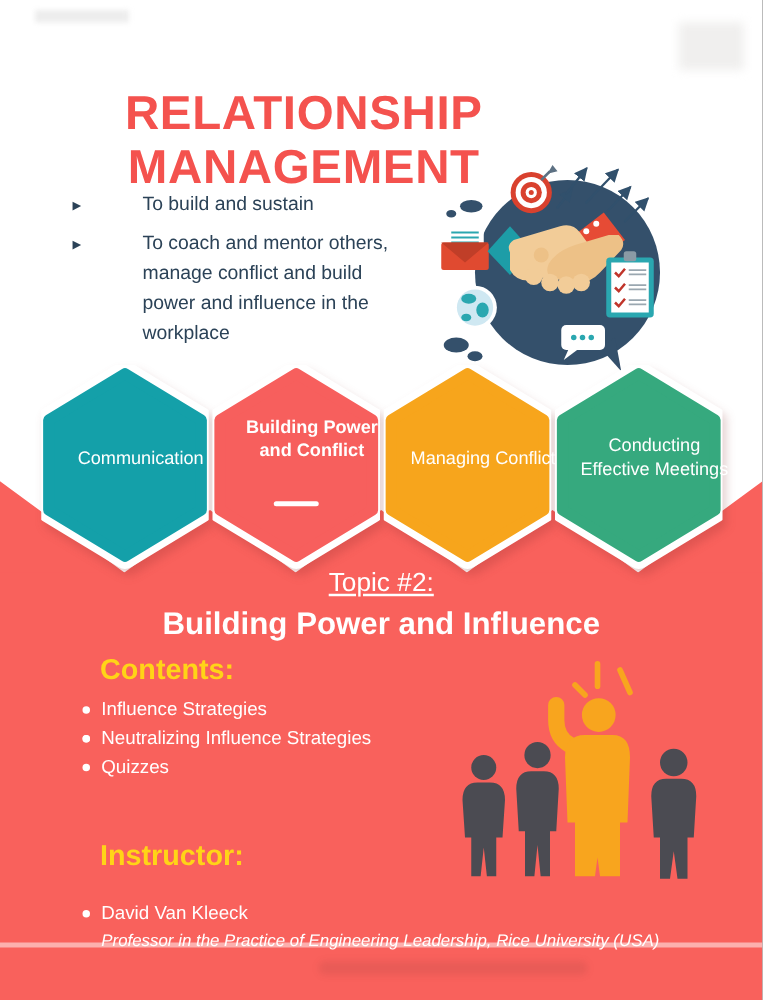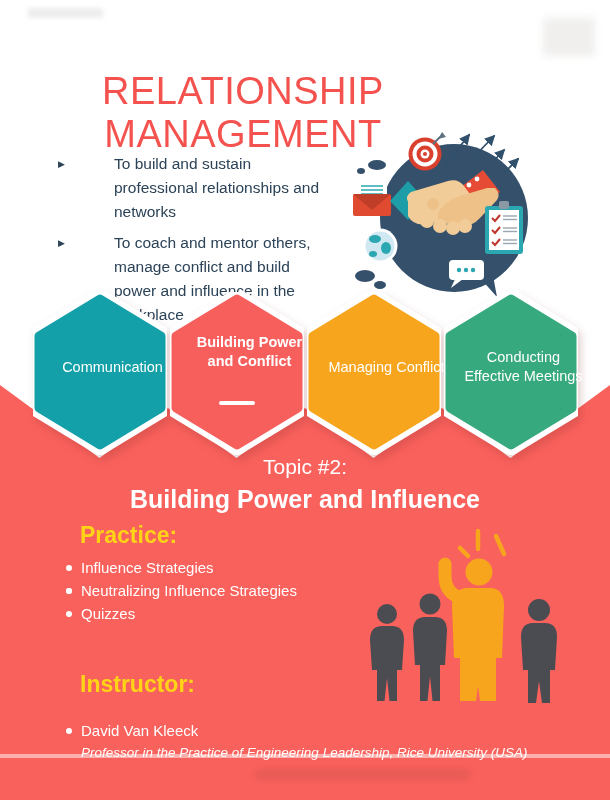--- a/index.html
+++ b/index.html
@@ -4,21 +4,21 @@
 <style>
   html,body{margin:0;padding:0;background:#888;}
   #canvas{
     position:relative;width:610px;height:800px;background:#ffffff;
     overflow:hidden;margin:0 auto;
     font-family:"Liberation Sans","DejaVu Sans",sans-serif;
   }
   
   .main-title{
     position:absolute;left:0;top:70px;width:486px;text-align:center;
-    font-size:38px;font-weight:normal;letter-spacing:.5px;color:#f4524e;
+    font-size:38px;font-weight:bold;letter-spacing:.5px;color:#f4524e;
   }
   
   .intro{position:absolute;left:58px;top:152px;width:300px;color:#2b4257;}
   .intro-item{display:flex;margin-bottom:7px;}
   .intro-marker{width:20px;font-size:9px;line-height:24px;color:#2b4257;flex:0 0 20px;}
   .intro-lines{font-size:15.5px;line-height:24px;margin-left:36px;}
   
   .net-illus{position:absolute;left:345px;top:126px;}
   
   .hex{position:absolute;width:134px;height:166px;top:292px;}
@@ -27,21 +27,21 @@
     position:absolute;left:0;top:0;width:160px;height:150px;
     display:flex;flex-direction:column;align-items:center;justify-content:center;
     text-align:center;color:#fff;font-size:14.5px;line-height:19px;white-space:nowrap;
   }
   .hex-label.bold{font-weight:bold;}
   .hex-dash{position:absolute;left:49px;top:109px;width:36px;height:3.5px;background:#fff;border-radius:2px;}
   
   .red-zigzag{position:absolute;left:0;top:383px;}
   .red-bg{position:absolute;left:0;top:458px;width:610px;height:342px;background:#f9615c;}
   .topic{position:absolute;left:0;top:452px;width:610px;text-align:center;color:#fff;}
-  .topic-kicker{font-size:21px;line-height:30px;}
+  .topic-kicker{font-size:21px;line-height:30px;text-decoration:underline;}
   .topic-title{font-size:25px;font-weight:bold;line-height:34px;}
   .section-heading{
     position:absolute;left:80px;color:#ffd417;font-size:23px;font-weight:bold;
   }
   .contents-heading{top:522px;}
   .instructor-heading{top:671px;}
   .red-list{position:absolute;left:64px;color:#fff;font-size:15px;line-height:23px;}
   .contents-list{top:556px;width:310px;text-align:right;}
   .instructor-list{top:719px;width:500px;}
   .red-item{display:flex;}
@@ -67,21 +67,20 @@
   <div class="smudge smudge-tl"></div>
   <div class="smudge smudge-tr"></div>
 
   <div class="main-title">RELATIONSHIP MANAGEMENT</div>
 
   <div class="intro">
     <div class="intro-item">
       <span class="intro-marker">▶</span>
       <div class="intro-lines">
         <div>To build and sustain</div>
-        <div>professional relationships and networks</div>
       </div>
     </div>
     <div class="intro-item">
       <span class="intro-marker">▶</span>
       <div class="intro-lines">
         <div>To coach and mentor others,</div>
         <div>manage conflict and build</div>
         <div>power and influence in the workplace</div>
       </div>
     </div>
@@ -226,21 +225,21 @@
       <div>Conducting</div>
       <div>Effective Meetings</div>
     </div>
   </div>
 
   <div class="topic">
     <div class="topic-kicker">Topic #2:</div>
     <div class="topic-title">Building Power and Influence</div>
   </div>
 
-  <div class="section-heading contents-heading">Practice:</div>
+  <div class="section-heading contents-heading">Contents:</div>
   <div class="red-list contents-list">
     <div class="red-item">
       <span class="dot"></span>
       <div>
           <div>Influence Strategies</div>
         </div>
     </div>
     <div class="red-item">
       <span class="dot"></span>
       <div>

